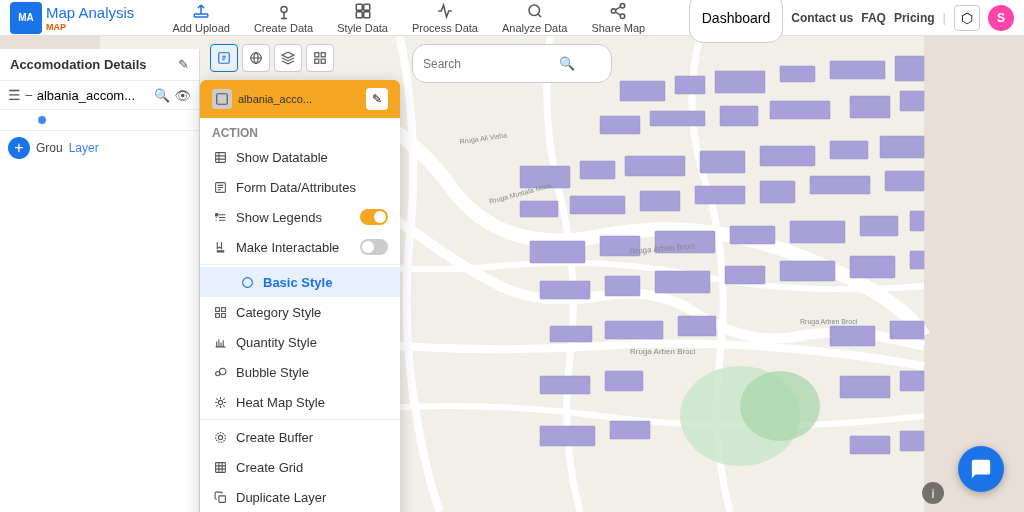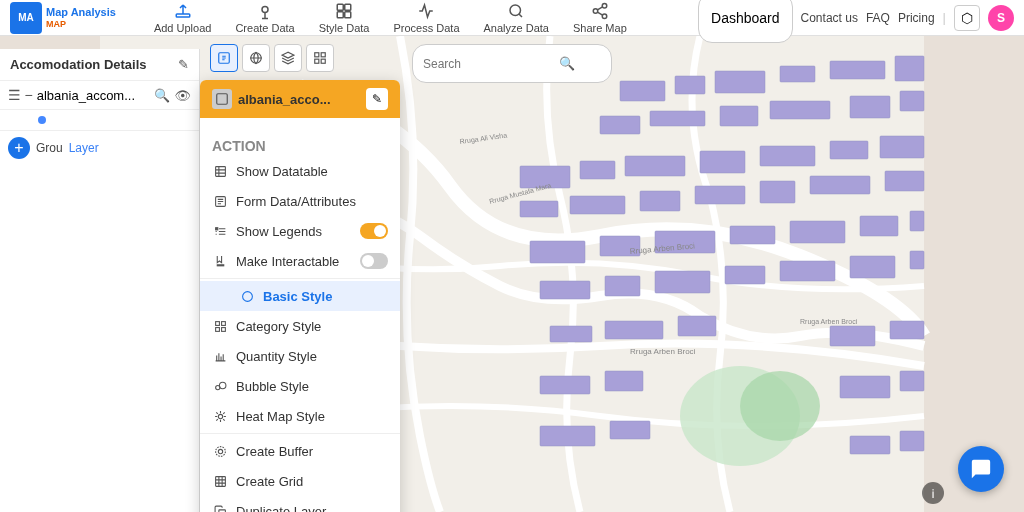--- a/index.html
+++ b/index.html
@@ -6,28 +6,28 @@
     body { font-family: -apple-system, BlinkMacSystemFont, 'Segoe UI', sans-serif; font-size: 13px; overflow: hidden; width: 1024px; height: 512px; position: relative; }
 
     
     #navbar {
       position: absolute; top: 0; left: 0; right: 0; height: 36px;
       background: #fff; border-bottom: 1px solid #e0e0e0;
       display: flex; align-items: center; padding: 0 10px; gap: 8px; z-index: 100;
     }
     #navbar .brand { display: flex; align-items: center; gap: 4px; margin-right: 22px; }
     #navbar .brand-logo { width: 32px; height: 32px; background: #1a73e8; border-radius: 4px; display: flex; align-items: center; justify-content: center; color: white; font-size: 10px; font-weight: bold; }
-    #navbar .brand-text { font-size: 11px; font-weight: bold; color: #1a73e8; line-height: 1.2; }
+    #navbar .brand-text { font-size: 15px; font-weight: normal; color: #1a73e8; line-height: 1.2; }
     #navbar .brand-sub { font-size: 9px; color: #e65c00; font-weight: bold; }
     .nav-item { display: flex; flex-direction: column; align-items: center; gap: 2px; cursor: pointer; padding: 2px 8px; color: #444; font-size: 11px; }
     .nav-item svg { width: 18px; height: 18px; }
     .nav-spacer { flex: 1; }
     .nav-right { display: flex; align-items: center; gap: 8px; }
     .btn-dashboard { padding: 16px 12px; border: 1px solid #ccc; border-radius: 14px; background: #fff; font-size: 14px; cursor: pointer; }
-    .nav-link { font-size: 12px; color: #444; cursor: pointer; }
+    .nav-link { font-size: 12px; color: #444; cursor: pointer; font-weight: bold; }
     .nav-avatar { width: 26px; height: 26px; border-radius: 50%; background: #f4a; display: flex; align-items: center; justify-content: center; font-size: 12px; color: white; font-weight: bold; }
     .nav-cube { width: 26px; height: 26px; border-radius: 4px; border: 1px solid #ccc; display: flex; align-items: center; justify-content: center; font-size: 14px; cursor: pointer; }
 
     
     #map-area {
       position: absolute; top: 36px; left: 0; right: 0; bottom: 0;
       background: #e8e0d8;
       overflow: hidden;
     }
 
@@ -97,23 +97,23 @@
       width: 200px; background: #fff;
       border-radius: 6px; box-shadow: 0 4px 16px rgba(0,0,0,0.2);
       z-index: 200; overflow: hidden;
     }
     .menu-header {
       background: #f5a623; padding: 8px 12px;
       display: flex; align-items: center; justify-content: space-between;
     }
     .menu-header-left { display: flex; align-items: center; gap: 6px; }
     .menu-layer-icon { width: 20px; height: 20px; background: #ccc; border-radius: 3px; display: flex; align-items: center; justify-content: center; font-size: 10px; }
-    .menu-layer-name { font-size: 13px; font-weight: 700; color: #333; }
+    .menu-layer-name { font-size: 11px; font-weight: 400; color: #333; }
     .menu-edit-btn { width: 22px; height: 22px; background: #fff; border-radius: 4px; display: flex; align-items: center; justify-content: center; cursor: pointer; font-size: 12px; }
-    .menu-section { font-size: 14px; font-weight: 700; color: #888; padding: 20px 12px 2px; text-transform: uppercase; }
+    .menu-section { font-size: 12px; font-weight: 700; color: #888; padding: 8px 12px 2px; text-transform: uppercase; }
     .menu-item {
       padding: 7px 12px; display: flex; align-items: center; gap: 8px;
       cursor: pointer; font-size: 13px; color: #333; position: relative;
     }
     .menu-item.active { background: #e8f0fe; color: #1a73e8; font-weight: 600; padding-left: 39px; }
     .menu-item-icon { width: 16px; height: 16px; display: flex; align-items: center; justify-content: center; font-size: 13px; flex-shrink: 0; }
     .menu-item-text { flex: 1; }
     .menu-toggle { width: 28px; height: 16px; border-radius: 8px; background: #f5a623; position: relative; }
     .menu-toggle::after { content: ''; position: absolute; right: 2px; top: 2px; width: 12px; height: 12px; border-radius: 50%; background: #fff; }
     .menu-toggle.off { background: #ccc; }

